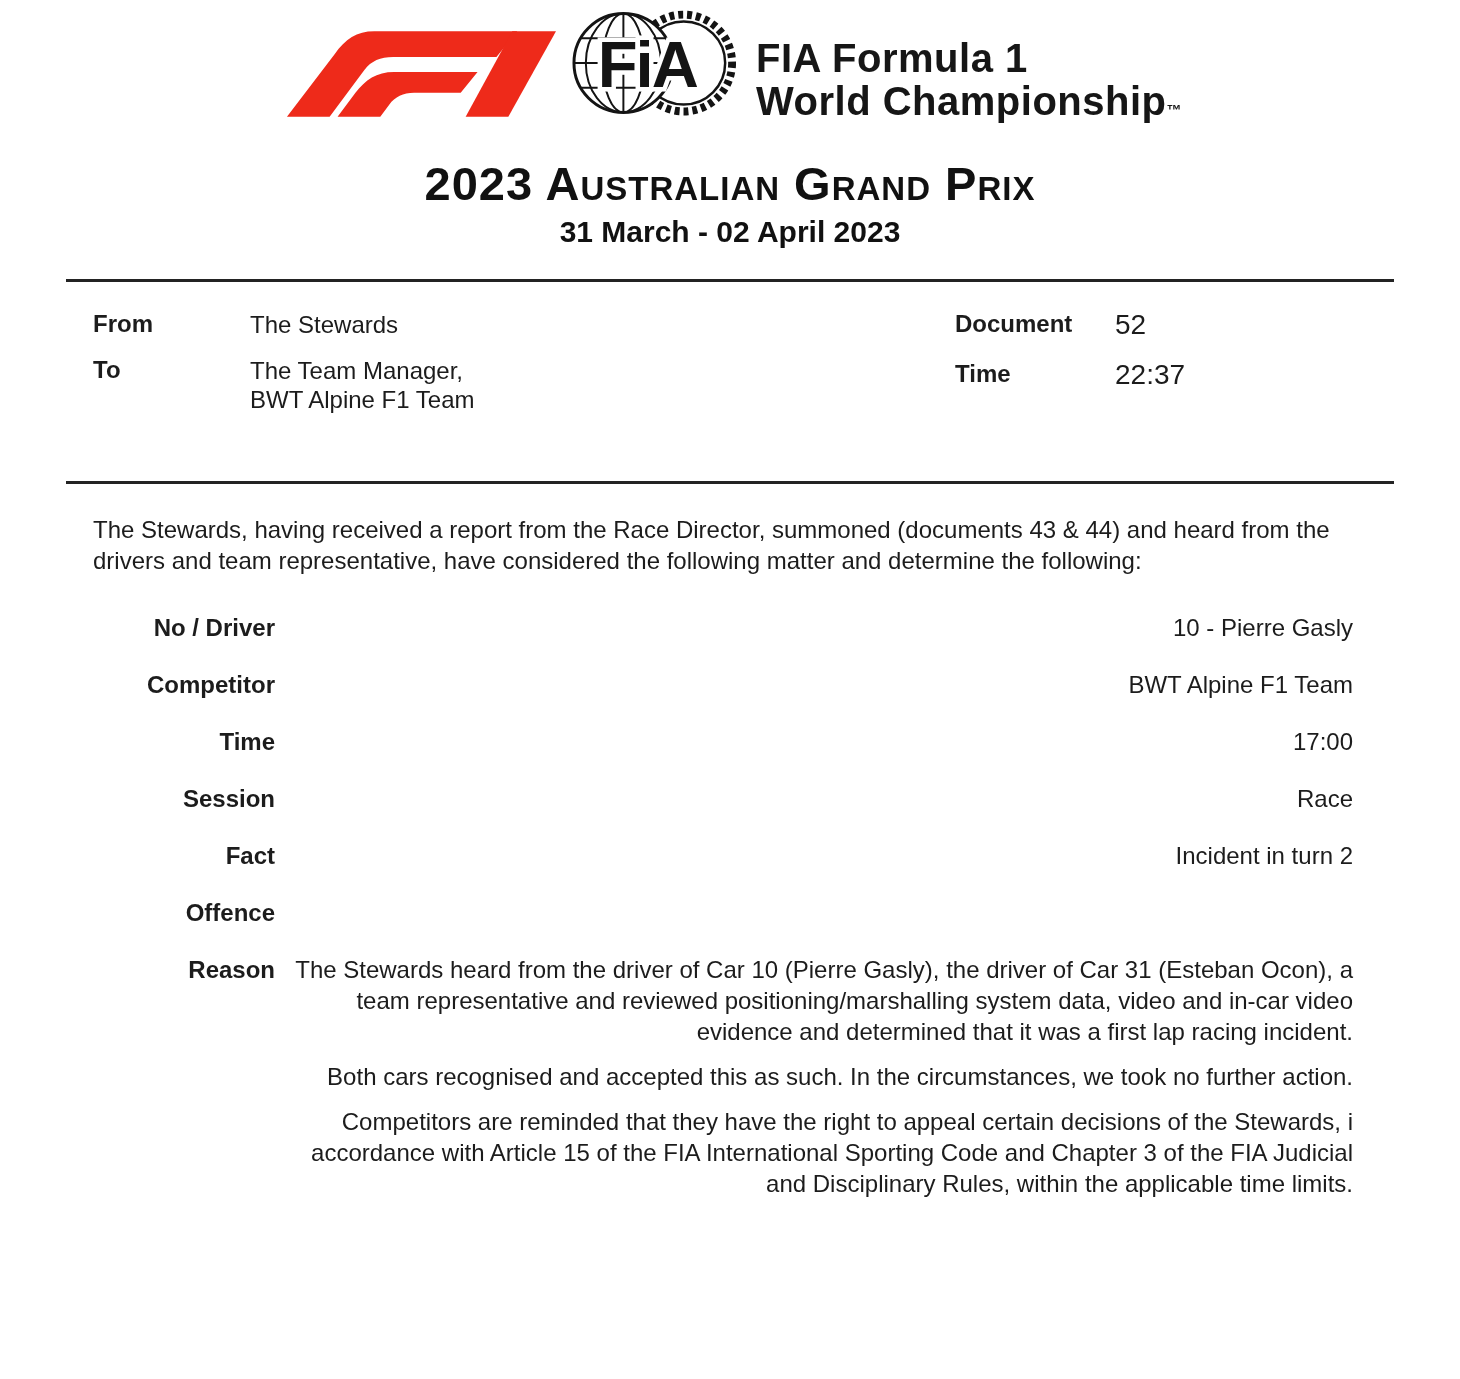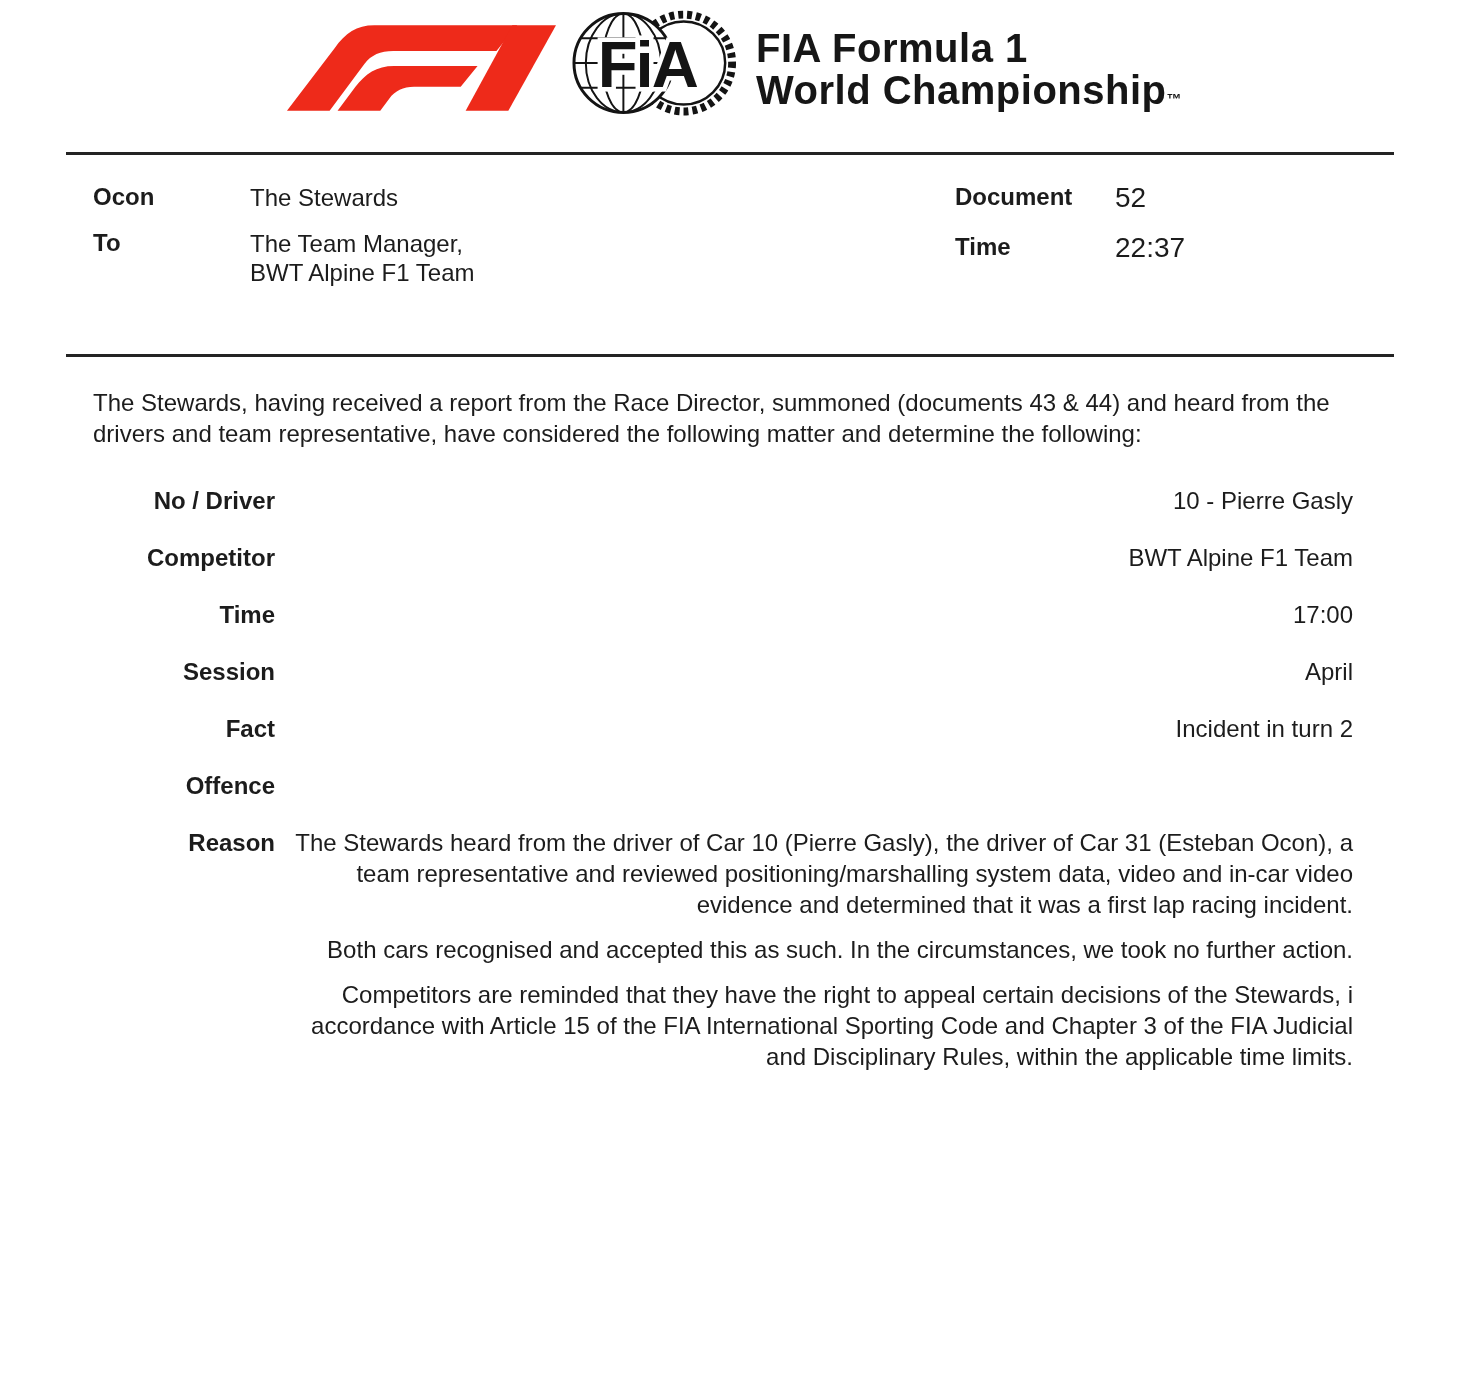--- a/index.html
+++ b/index.html
@@ -4,21 +4,21 @@
 <style>
   html, body { margin: 0; padding: 0; background: #ffffff; }
   body {
     width: 1460px; height: 1379px;
     font-family: "Liberation Sans", sans-serif;
     color: #1c1c1c;
   }
   .page { position: relative; width: 1460px; height: 1379px; overflow: hidden; background: #fff; }
 
   
-  .masthead { display: flex; justify-content: center; align-items: center; gap: 16px; padding-top: 4px; }
+  .masthead { display: flex; justify-content: center; align-items: flex-end; gap: 16px; padding-top: 4px; }
   .f1-logo { width: 278px; height: 97px; margin-top: 9px; }
   .fia-emblem { width: 168px; height: 118px; }
   .org { margin-top: 12px; font-weight: 700; font-size: 40px; line-height: 1.06; color: #161616; letter-spacing: 0.5px; }
   .org .tm { font-size: 15px; font-weight: 700; }
 
   
   .title-block { text-align: center; margin-top: 34px; }
   .event-title { margin: 0; font-size: 47px; font-weight: 700; font-variant: small-caps; letter-spacing: 1px; color: #111; }
   .event-dates { margin: 4px 0 0 0; font-size: 30px; font-weight: 700; color: #111; }
 
@@ -77,27 +77,31 @@
         <line x1="2" y1="84" x2="102" y2="84"></line>
       </g>
       <text x="26" y="83" font-family="Liberation Sans, sans-serif" font-size="66" font-weight="700" letter-spacing="-2" fill="#141414" stroke="#ffffff" stroke-width="9" paint-order="stroke">FiA</text>
     </svg>
     <div class="org">
       <div>FIA Formula 1</div>
       <div><span>World Championship</span><span class="tm">™</span></div>
     </div>
   </header>
 
+  <section class="title-block">
+    <h1 class="event-title">2023 Australian Grand Prix</h1>
+    <h2 class="event-dates">31 March - 02 April 2023</h2>
+  </section>
 
   <hr class="rule rule-top">
 
   <section class="info">
     <div class="info-left">
       <div class="row">
-        <div class="label">Ocon</div>
+        <div class="label">From</div>
         <div class="value">The Stewards</div>
       </div>
       <div class="row">
         <div class="label">To</div>
         <div class="value">
           <div>The Team Manager,</div>
           <div>BWT Alpine F1 Team</div>
         </div>
       </div>
     </div>
@@ -125,21 +129,21 @@
     <div class="field">
       <div class="label">Competitor</div>
       <div class="value">BWT Alpine F1 Team</div>
     </div>
     <div class="field">
       <div class="label">Time</div>
       <div class="value">17:00</div>
     </div>
     <div class="field">
       <div class="label">Session</div>
-      <div class="value">April</div>
+      <div class="value">Race</div>
     </div>
     <div class="field">
       <div class="label">Fact</div>
       <div class="value">Incident in turn 2</div>
     </div>
     <div class="field">
       <div class="label">Offence</div>
     </div>
     <div class="field">
       <div class="label">Reason</div>

